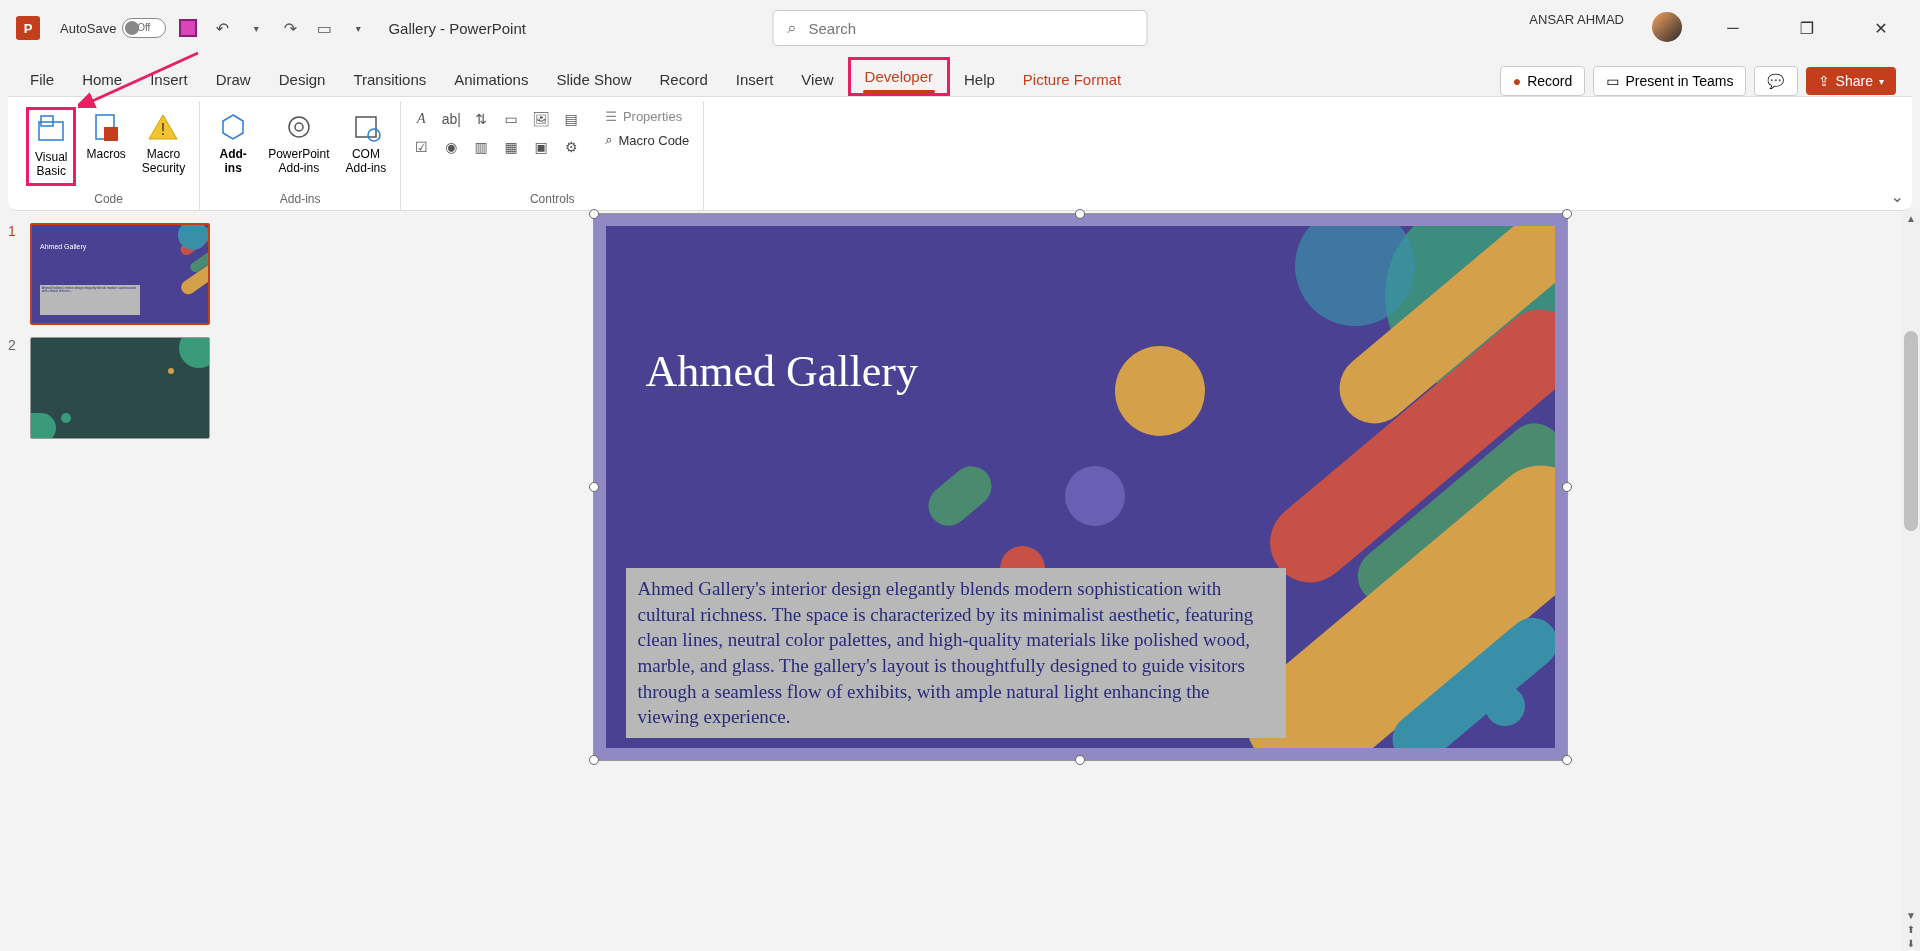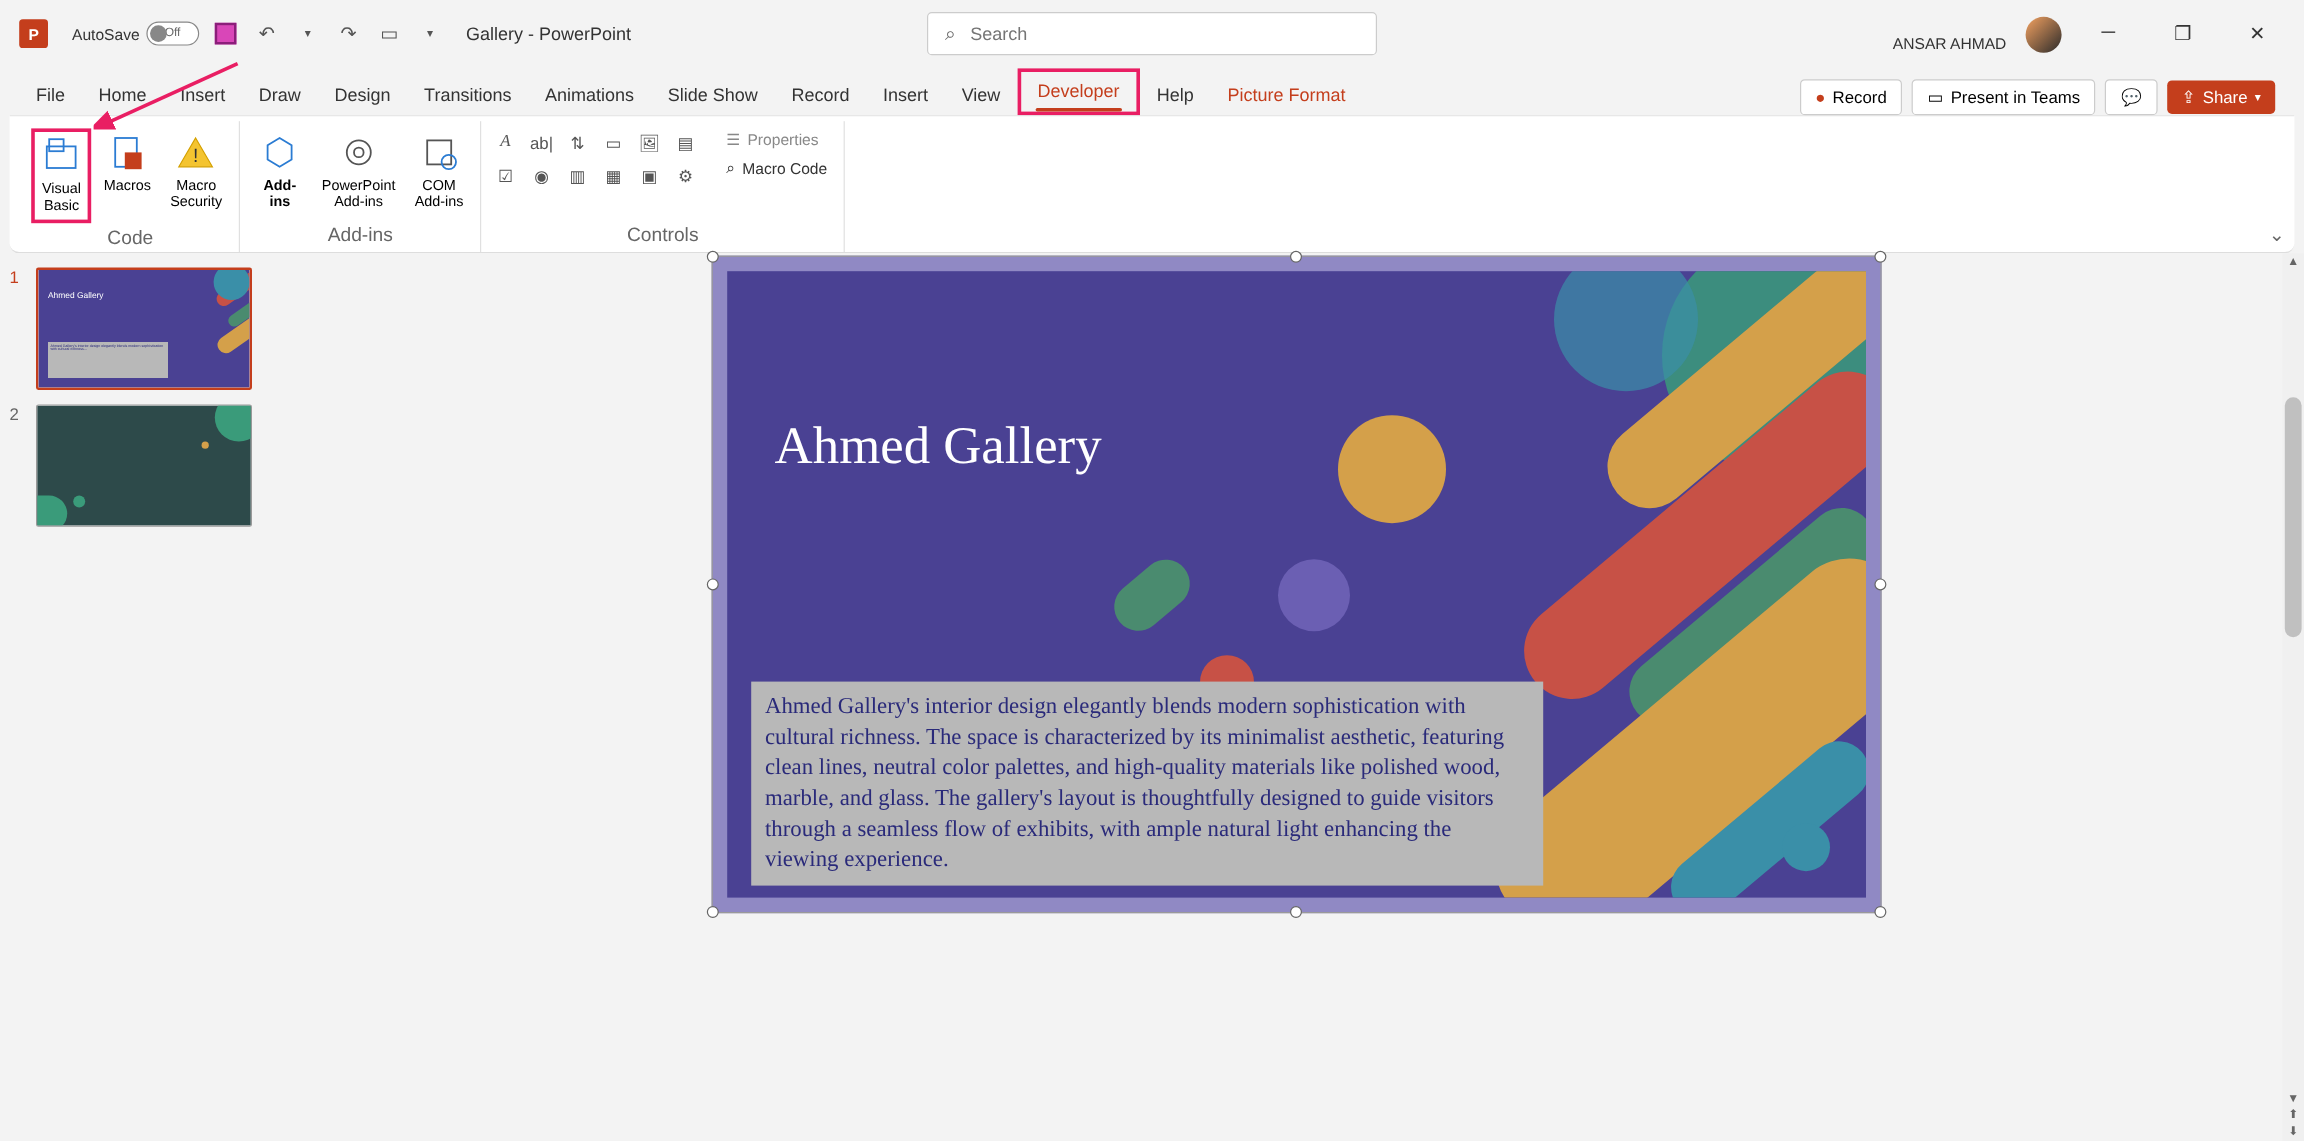--- a/index.html
+++ b/index.html
@@ -12,40 +12,40 @@
   .toggle::after { content: ''; position: absolute; left: 2px; top: 2px; width: 14px; height: 14px; background: #888; border-radius: 50%; }
   .toggle-off { font-size: 10px; position: absolute; right: 15px; top: 3px; color: #666; }
   .qat { display: flex; align-items: center; gap: 14px; margin-right: 20px; }
   .qat-btn { width: 20px; height: 20px; display: flex; align-items: center; justify-content: center; color: #555; cursor: pointer; }
   .save-icon { width: 18px; height: 18px; background: #d946b8; border: 2px solid #8b1e7a; position: relative; }
   .doc-title { font-size: 15px; color: #333; }
   
   .search-box { position: absolute; left: 50%; transform: translateX(-50%); top: 10px; width: 375px; height: 36px; background: #fff; border: 1px solid #ccc; border-radius: 4px; display: flex; align-items: center; padding: 0 14px; gap: 12px; }
   .search-box input { border: none; outline: none; font-size: 15px; flex: 1; color: #1d4ed8; }
   
-  .titlebar-right { margin-left: auto; display: flex; align-items: flex-end; gap: 16px; }
+  .titlebar-right { margin-left: auto; display: flex; align-items: flex-start; gap: 28px; }
   .username { font-size: 13px; color: #333; }
   .avatar { width: 30px; height: 30px; border-radius: 50%; background: linear-gradient(135deg, #f4a261, #2a2a2a); }
   .win-btn { width: 46px; height: 32px; display: flex; align-items: center; justify-content: center; color: #333; cursor: pointer; }
   
   .tabs { height: 40px; display: flex; align-items: flex-end; padding: 0 16px; gap: 0; background: #f3f3f3; }
   .tab { padding: 8px 14px; font-size: 15px; color: #333; cursor: pointer; position: relative; }
   .tab.active { color: #c43e1c; margin-top: 12px; }
   .tab.active::after { content: ''; position: absolute; bottom: 0; left: 12px; right: 12px; height: 3px; background: #c43e1c; border-radius: 2px; }
   .tab.highlight { border: 3px solid #e91e63; }
   .tab.format { color: #c43e1c; }
   
   .tabs-right { margin-left: auto; display: flex; align-items: center; gap: 8px; padding-right: 8px; }
   .ribbon-btn { padding: 6px 12px; border: 1px solid #ccc; border-radius: 4px; background: #fff; font-size: 14px; display: flex; align-items: center; gap: 6px; cursor: pointer; }
   .share-btn { background: #c43e1c; color: white; border: none; }
   
   .ribbon { height: 115px; background: #fff; border-top: 1px solid #ddd; border-bottom: 1px solid #ddd; display: flex; padding: 4px 10px 0; position: relative; margin: 0 8px; border-radius: 0 0 8px 8px; }
   .group { display: flex; flex-direction: column; align-items: center; border-right: 1px solid #e0e0e0; padding: 0 8px; }
   .group-row { display: flex; gap: 4px; flex: 1; align-items: flex-start; padding-top: 6px; }
-  .group-label { font-size: 16px; color: #666; padding: 4px 0; text-align: right; }
+  .group-label { font-size: 12px; color: #666; padding: 4px 0; text-align: right; }
   .big-btn { display: flex; flex-direction: column; align-items: center; justify-content: flex-start; gap: 4px; padding: 4px 6px; cursor: pointer; min-width: 50px; }
   .big-btn .icon { width: 32px; height: 32px; display: flex; align-items: center; justify-content: center; }
   .big-btn .lbl { font-size: 12px; text-align: center; line-height: 1.2; }
   .vb-highlight { border: 3px solid #e91e63; }
   .small-btn-col { display: flex; flex-direction: column; gap: 4px; }
   .small-btn-row { display: flex; gap: 6px; }
   .sbtn { width: 24px; height: 24px; display: flex; align-items: center; justify-content: center; border: 1px solid transparent; cursor: pointer; color: #555; font-size: 14px; }
   .text-btn { display: flex; align-items: center; gap: 6px; font-size: 13px; color: #888; padding: 2px 6px; cursor: pointer; }
   .collapse-btn { position: absolute; right: 8px; bottom: 4px; cursor: pointer; color: #666; }
   

